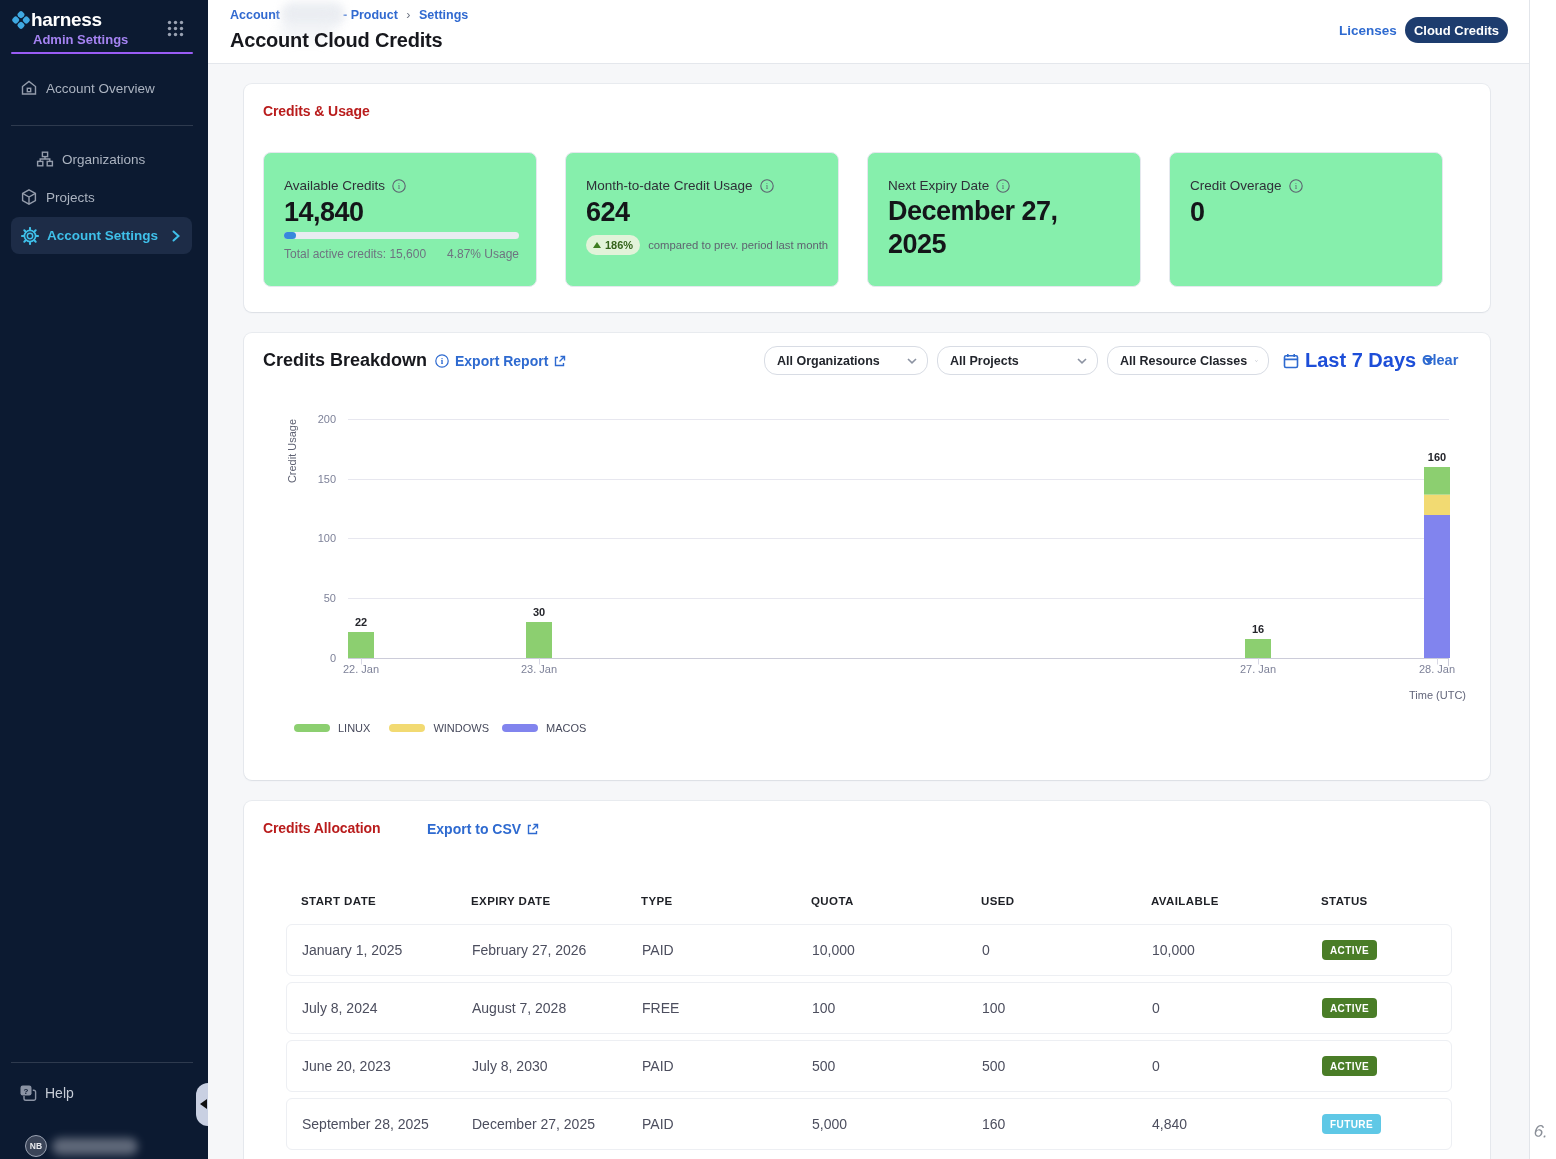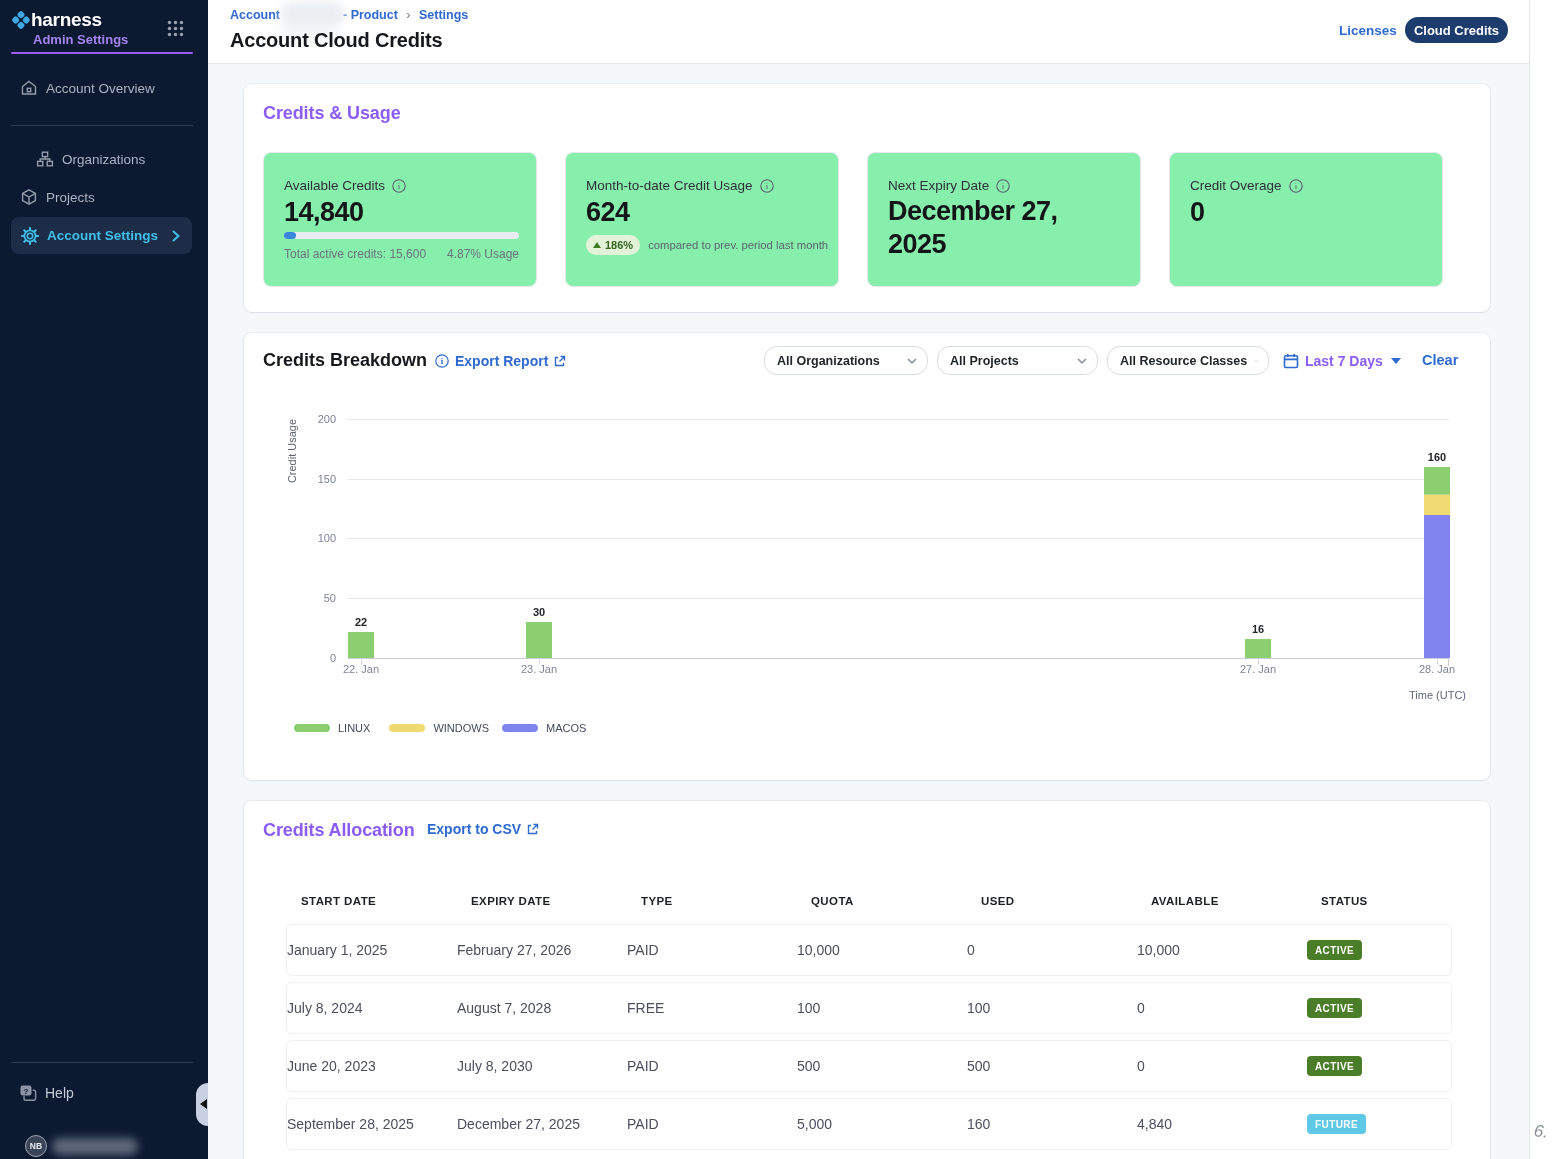--- a/index.html
+++ b/index.html
@@ -35,21 +35,21 @@
 .topbar { position:absolute; left:0; top:0; width:1321px; height:64px; background:#fff; border-bottom:1px solid #e4e7ec; }
 .crumbs { position:absolute; left:22px; top:8px; font-size:12.5px; color:#3069d0; font-weight:600; }
 .crumbs .sep { color:#6b7280; font-weight:400; padding:0 5px; }
 .page-title { position:absolute; left:22px; top:29px; font-size:20px; font-weight:700; color:#17181d; letter-spacing:-0.2px; }
 .crumb-blur { position:absolute; left:73px; top:2px; width:64px; height:24px; background:#e9ecf1; border-radius:12px; filter:blur(4px); opacity:0.9; }
 .crumb-blur2 { position:absolute; left:70px; top:20px; width:58px; height:20px; background:#eceff3; border-radius:10px; filter:blur(6px); opacity:0.6; }
 .licenses { position:absolute; left:1131px; top:23px; font-size:13.5px; font-weight:700; color:#2e6ad0; }
 .cc-pill { position:absolute; left:1197px; top:17px; width:103px; height:26px; background:#1d3c6e; border-radius:13px; color:#fff; font-size:13px; font-weight:700; display:flex; align-items:center; justify-content:center; }
 
 .card { position:absolute; left:36px; width:1246px; background:#fff; border-radius:8px; box-shadow:0 1px 2px rgba(20,30,60,0.06), 0 0 0 1px rgba(226,229,235,0.7); }
-.card-title { position:absolute; left:19px; top:19px; font-size:18px; font-weight:700; color:#8b5cf6; letter-spacing:-0.1px; }
+.card-title { position:absolute; left:19px; top:19px; font-size:14px; font-weight:700; color:#b91c1c; letter-spacing:-0.1px; }
 
 
 .card1 { top:84px; height:228px; }
 .statrow { position:absolute; left:19px; top:68px; display:flex; gap:28px; }
 .stat { width:274px; height:135px; border:1px solid #e5e8ee; border-radius:8px; position:relative; background:#86efac; }
 .stat .lbl { position:absolute; left:20px; top:25px; font-size:13.5px; color:#2f3038; display:flex; align-items:center; }
 .stat .lbl svg { margin-left:7px; }
 .stat .num { position:absolute; left:20px; top:44px; font-size:27px; font-weight:700; color:#141519; letter-spacing:-0.5px; }
 .pbar { position:absolute; left:20px; top:79px; width:235px; height:7px; background:#eaecf2; border-radius:4px; }
 .pbar .fill { position:absolute; left:0; top:0; width:12px; height:7px; background:#3788dd; border-radius:4px; }
@@ -61,33 +61,33 @@
 .bignum2 { position:absolute; left:20px; top:42px; font-size:27px; font-weight:700; color:#141519; line-height:33px; letter-spacing:-0.5px; }
 
 
 .card2 { top:333px; height:447px; }
 .bd-title { position:absolute; left:19px; top:17px; font-size:18px; font-weight:700; color:#17181d; display:flex; align-items:center; }
 .bd-title svg { margin-left:8px; }
 .export-link { position:absolute; left:211px; top:20px; font-size:14px; font-weight:700; color:#2e6ad0; display:flex; align-items:center; }
 .export-link svg { margin-left:5px; }
 .filters { position:absolute; left:520px; top:13px; display:flex; align-items:center; }
 .sel { height:29px; border:1px solid #d8dce4; border-radius:13px; background:#fff; display:flex; align-items:center; justify-content:space-between; padding:0 10px 0 12px; font-size:12.5px; font-weight:600; color:#22252c; margin-right:9px; white-space:nowrap; }
-.datepick { display:flex; align-items:center; color:#8b5cf6; font-size:14px; font-weight:700; margin-left:5px; }
+.datepick { display:flex; align-items:center; color:#1d4ed8; font-size:20px; font-weight:700; margin-left:5px; }
 .datepick .car { width:0; height:0; border-left:5px solid transparent; border-right:5px solid transparent; border-top:6px solid #2e6ad0; margin-left:8px; }
 .clear-link { position:absolute; left:1178px; top:19px; font-size:14.5px; font-weight:700; color:#2e6ad0; }
 .legend { position:absolute; left:50px; top:389px; display:flex; align-items:center; font-size:11px; color:#474a5c; }
 .lg-pill { width:36px; height:8px; border-radius:4px; margin-right:8px; }
 
 
 .card3 { top:801px; height:420px; }
 .csv-link { position:absolute; left:183px; top:20px; font-size:14px; font-weight:700; color:#2e6ad0; display:flex; align-items:center; }
 .csv-link svg { margin-left:5px; }
 .tbl-head { position:absolute; left:42px; top:94px; width:1166px; display:flex; padding-left:15px; font-size:11.5px; font-weight:700; color:#1e2026; letter-spacing:0.4px; }
 .tbl-head div, .trow .c { width:170px; flex:none; }
-.trow { position:absolute; left:42px; width:1166px; height:52px; border:1px solid #edeff3; border-radius:6px; background:#fff; display:flex; align-items:center; font-size:14px; color:#4c4e5e; }
+.trow { position:absolute; left:42px; width:1166px; height:52px; border:1px solid #edeff3; border-radius:6px; background:#fff; display:flex; align-items:center; padding-left:15px; font-size:14px; color:#4c4e5e; }
 .badge { display:inline-flex; align-items:center; justify-content:center; height:20px; padding:0 8px; border-radius:4px; color:#fff; font-size:10px; font-weight:700; letter-spacing:0.4px; }
 .b-active { background:#4a7d27; }
 .b-future { background:#5fc8e6; }
 
 .annot6 { position:absolute; left:1534px; top:1122px; font-size:17px; color:#8a8f98; font-style:italic; transform:rotate(8deg); z-index:9; }
 </style>
 </head>
 <body>
 <div class="app">
 

